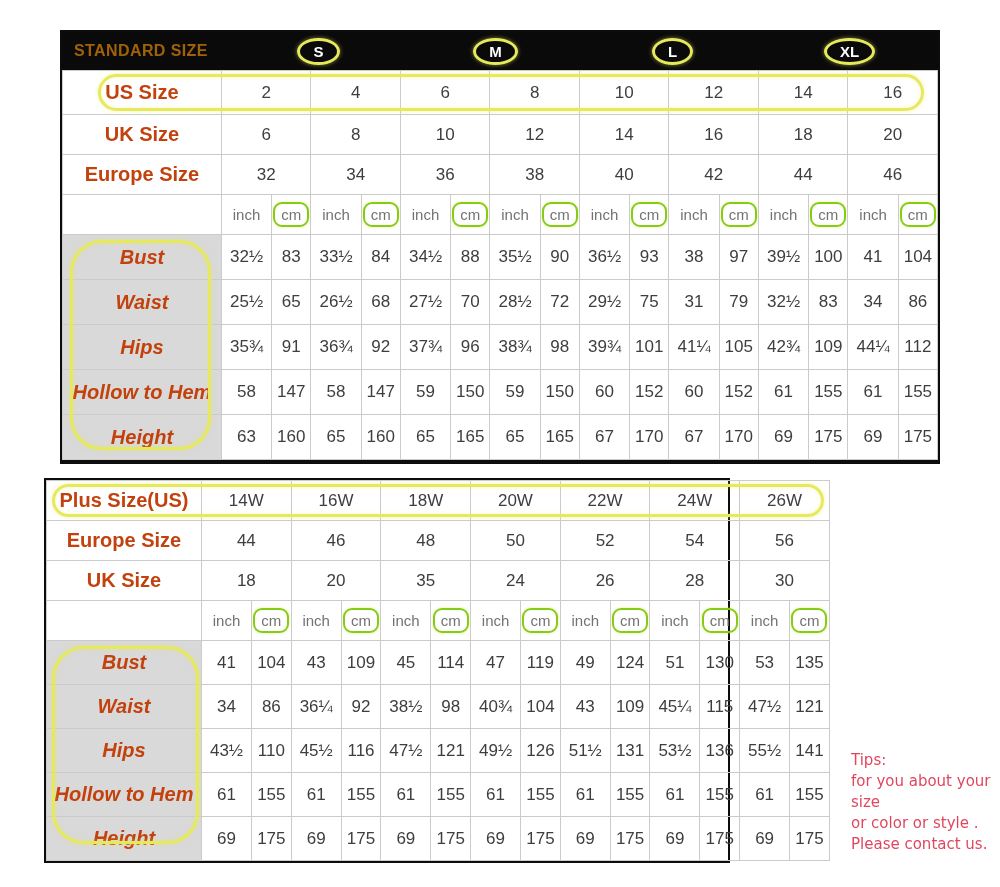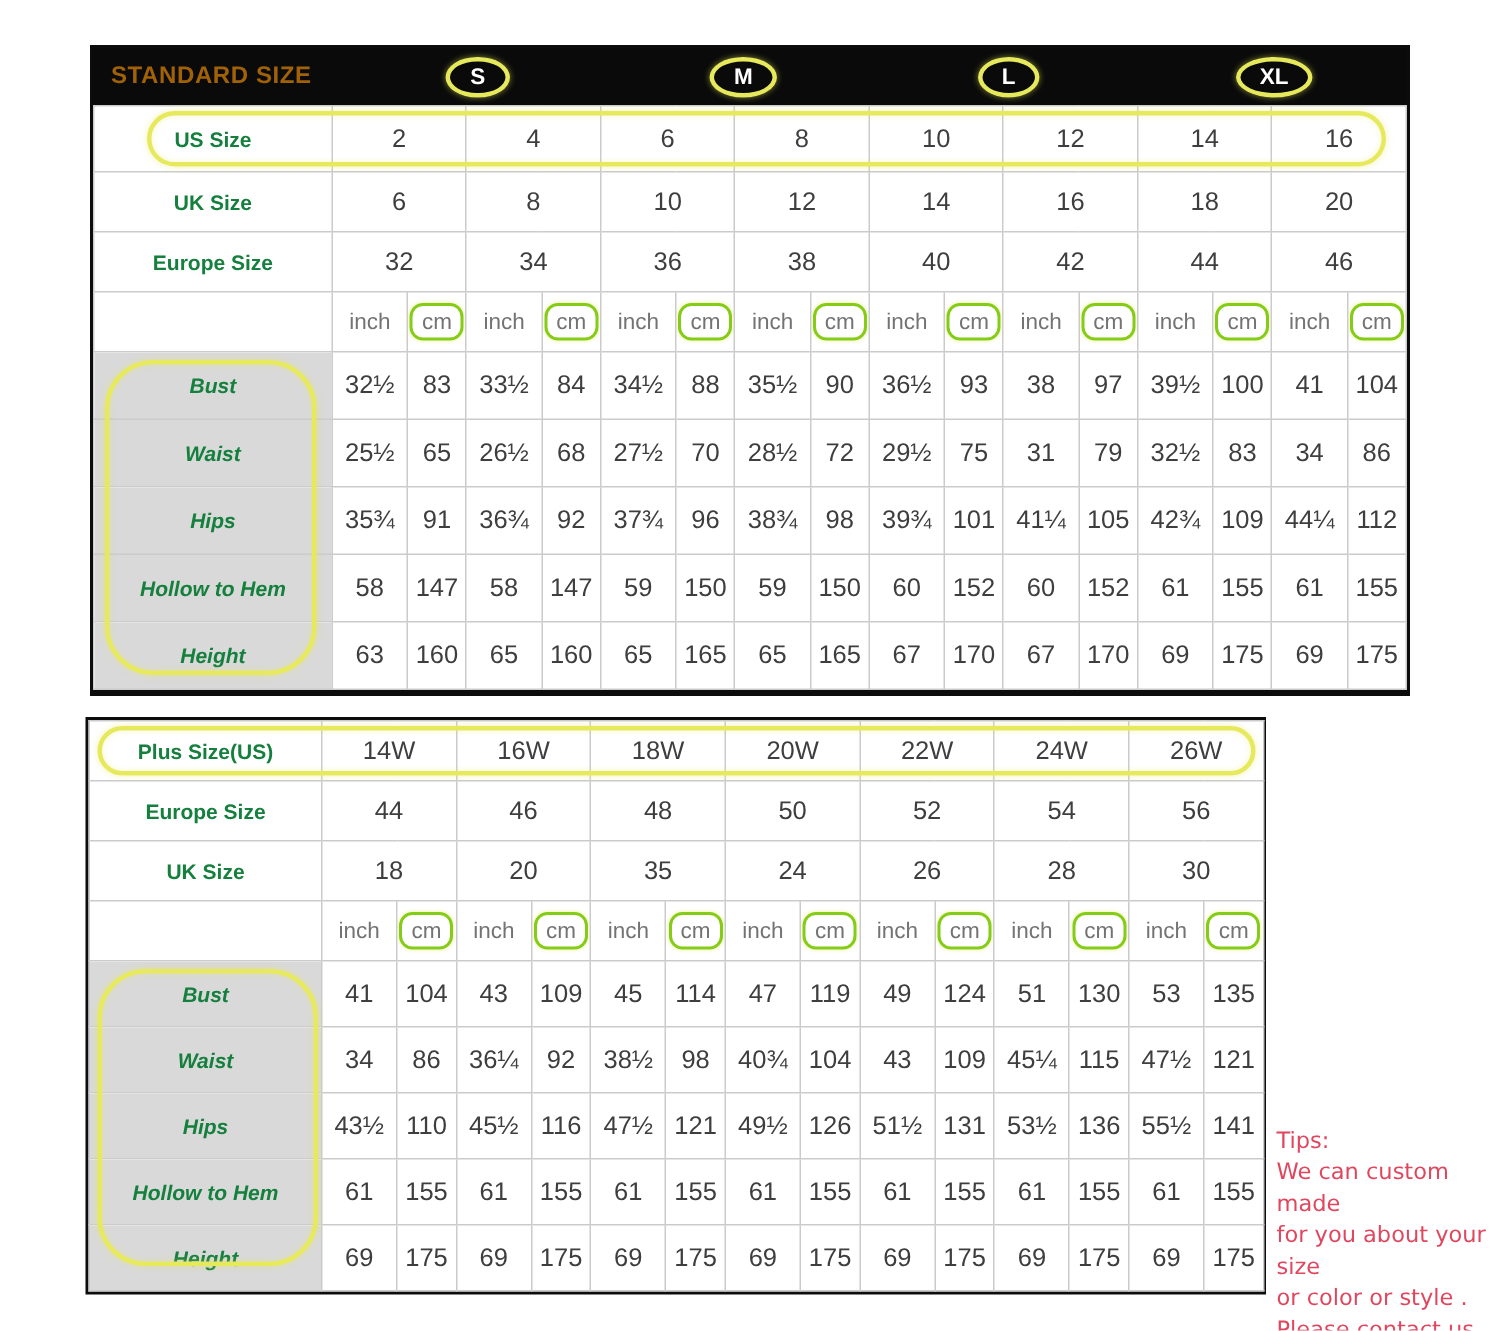--- a/index.html
+++ b/index.html
@@ -3,33 +3,33 @@
 <meta charset="utf-8">
 <style>
   * { box-sizing: border-box; margin: 0; padding: 0; }
   html,body { width:1000px; height:887px; background:#ffffff; overflow:hidden;
     font-family:"Liberation Sans","DejaVu Sans",sans-serif; }
   .page { position:relative; width:1000px; height:887px; background:#fff; }
 
   
   .tbl-section { position:absolute; background:#fff; border:2px solid #0c0c0c; }
   #standard-section { left:60px; top:30px; width:880px; border-bottom-width:4px; }
-  #plus-section     { left:57px; top:478px; width:787px; }
+  #plus-section     { left:44px; top:478px; width:686px; }
 
   .black-header { height:38px; background:#0a0a0a; display:flex; align-items:center; }
   .header-title { width:168px; padding-left:12px; color:#a16207; font-weight:bold;
     font-size:16px; letter-spacing:.4px; white-space:nowrap; }
   .group-zone { flex:1; display:flex; justify-content:center; align-items:center; }
   .group-oval { color:#fff; font-weight:bold; font-size:15px; border:3px solid #e7e95c;
     border-radius:50%; padding:2px 13px; box-shadow:0 0 4px rgba(231,233,92,.55); }
 
   table { border-collapse:collapse; width:100%; table-layout:fixed; }
   td { border:1px solid #cbcbcb; text-align:center; vertical-align:middle;
        font-size:17px; color:#3e3e3e; overflow:hidden; white-space:nowrap; }
-  td.label-cell { font-weight:bold; color:#15803d; font-size:14px; }
+  td.label-cell { font-weight:bold; color:#c2410c; font-size:20px; }
   td.label-cell.measure { background:#d9d9d9;font-style:italic; }
   .row-size td { height:40px; }
   #standard-section tbody tr:first-child td { height:44px; }
   .row-units td { height:40px; font-size:15px; color:#737373; }
   #standard-section .row-measure td { height:45px; }
   #plus-section .row-measure td { height:44px; }
 
   .cm-box { display:inline-block; border:2px solid #84cc16; border-radius:9px;
     padding:0 6px; line-height:21px; box-shadow:0 0 3px rgba(231,233,92,.65); }
 
@@ -394,19 +394,18 @@
             <td class="value-cell">175</td>
           </tr>
         </tbody>
     </table>
     <div class="overlay" id="oval-plus-size"></div>
     <div class="overlay" id="rect-plus-labels"></div>
   </section>
 
   <div class="tips">
     <div class="tips-heading">Tips:</div>
-    <div>We can custom made</div>
     <div>for you about your size</div>
     <div>or color or style .</div>
     <div>Please contact us.</div>
   </div>
 
 </div>
 
 </body></html>

